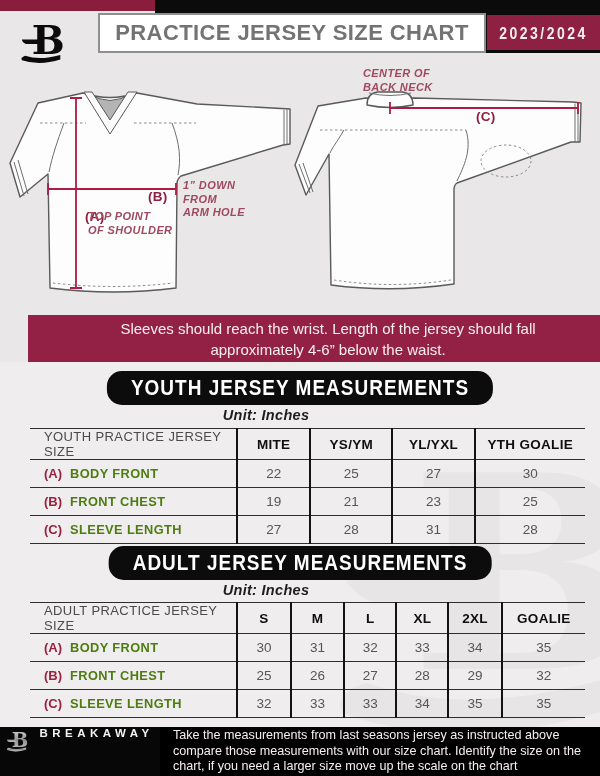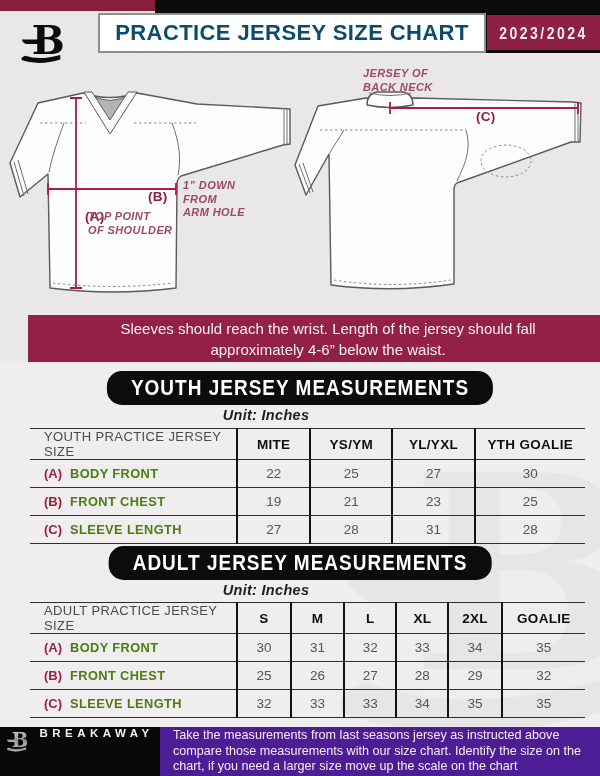--- a/index.html
+++ b/index.html
@@ -5,21 +5,21 @@
   html,body{margin:0;padding:0;background:#cfcfcf;}
   .page{position:relative;width:600px;height:776px;background:#e9e7e7;overflow:hidden;
         font-family:"Liberation Sans",sans-serif;}
 
   
   .top-strip{position:absolute;left:0;top:0;width:155px;height:11px;background:#8a1d3c;}
   .top-band{position:absolute;left:155px;top:0;width:445px;height:53px;background:#0b0b0b;}
   .logo-header{position:absolute;left:20px;top:14px;width:52px;height:56px;}
   .title-box{position:absolute;left:98px;top:13px;width:388px;height:40px;background:#ffffff;
              border:2px solid #8f8f8f;box-sizing:border-box;display:flex;align-items:center;justify-content:center;}
-  .title-box span{font-size:22px;font-weight:bold;color:#0c4a6e;letter-spacing:.4px;white-space:nowrap;}
+  .title-box span{font-size:22px;font-weight:bold;color:#737373;letter-spacing:.4px;white-space:nowrap;}
   .year-box{position:absolute;left:487px;top:15px;width:113px;height:35px;background:#8e2143;
             display:flex;align-items:center;justify-content:center;text-align:center;}
   .year-box span{color:#f5eef0;font-size:14px;font-weight:bold;letter-spacing:2.5px;transform:scaleY(1.15);white-space:nowrap;}
 
   
   .diagram{position:absolute;left:0;top:62px;}
   .lbl{position:absolute;white-space:pre-line;color:#a04a62;font-style:italic;font-size:11px;
        line-height:13.5px;letter-spacing:.4px;font-weight:bold;}
   .lbl.key{color:#8e1f40;font-style:normal;font-weight:bold;font-size:13.5px;letter-spacing:.2px;}
 
@@ -48,21 +48,21 @@
   table.meas .rowh{text-align:left;padding-left:14px;}
   table.meas thead .rowh{color:#4b4b4b;font-weight:normal;font-size:13px;letter-spacing:.4px;}
   table.meas .key{color:#9b2040;font-weight:bold;font-size:13px;}
   table.meas .lab{color:#4d7c0f;font-size:12.8px;letter-spacing:.4px;margin-left:8px;font-weight:bold;}
 
   
   .footer{position:absolute;left:0;top:727px;width:600px;height:49px;display:flex;}
   .footer-brand{width:160px;height:100%;background:#070707;display:flex;justify-content:center;gap:7px;}
   .logo-foot{width:26px;height:28px;}
   .brand-text{color:#f2f2f2;font-size:11.5px;font-weight:bold;letter-spacing:4.5px;}
-  .footer-note{flex:1;background:#4c1d95;color:#f7eef1;font-size:12.6px;line-height:15.6px;
+  .footer-note{flex:1;background:#000000;color:#f7eef1;font-size:12.6px;line-height:15.6px;
                padding:4px 10px 4px 13px;display:flex;align-items:center;box-sizing:border-box;}
 </style>
 </head>
 <body>
 
 <div class="page">
 
   <div class="top-strip"></div>
   <div class="top-band"></div>
 
@@ -124,21 +124,21 @@
       <path d="M369,31 Q390,36 411,31"></path>
     </g>
 
     <g stroke="#ad1c45" stroke-width="1.8" fill="none">
       <path d="M76,36 L76,226 M70,36 L82,36 M70,226 L82,226"></path>
       <path d="M48,127 L176,127 M48,121 L48,133 M176,121 L176,133"></path>
       <path d="M390,46 L578,46 M390,40 L390,52 M578,40 L578,52"></path>
     </g>
   </svg>
 
-  <div class="lbl" style="left:363px;top:67px">JERSEY OF
+  <div class="lbl" style="left:363px;top:67px">CENTER OF
 BACK NECK</div>
   <div class="lbl key" style="left:476px;top:110px">(C)</div>
   <div class="lbl key" style="left:148px;top:190px">(B)</div>
   <div class="lbl" style="left:183px;top:179px">1” DOWN
 FROM
 ARM HOLE</div>
   <div class="lbl key" style="left:85px;top:210px">(A)</div>
   <div class="lbl" style="left:88px;top:210px">TOP POINT
 OF SHOULDER</div>
 

